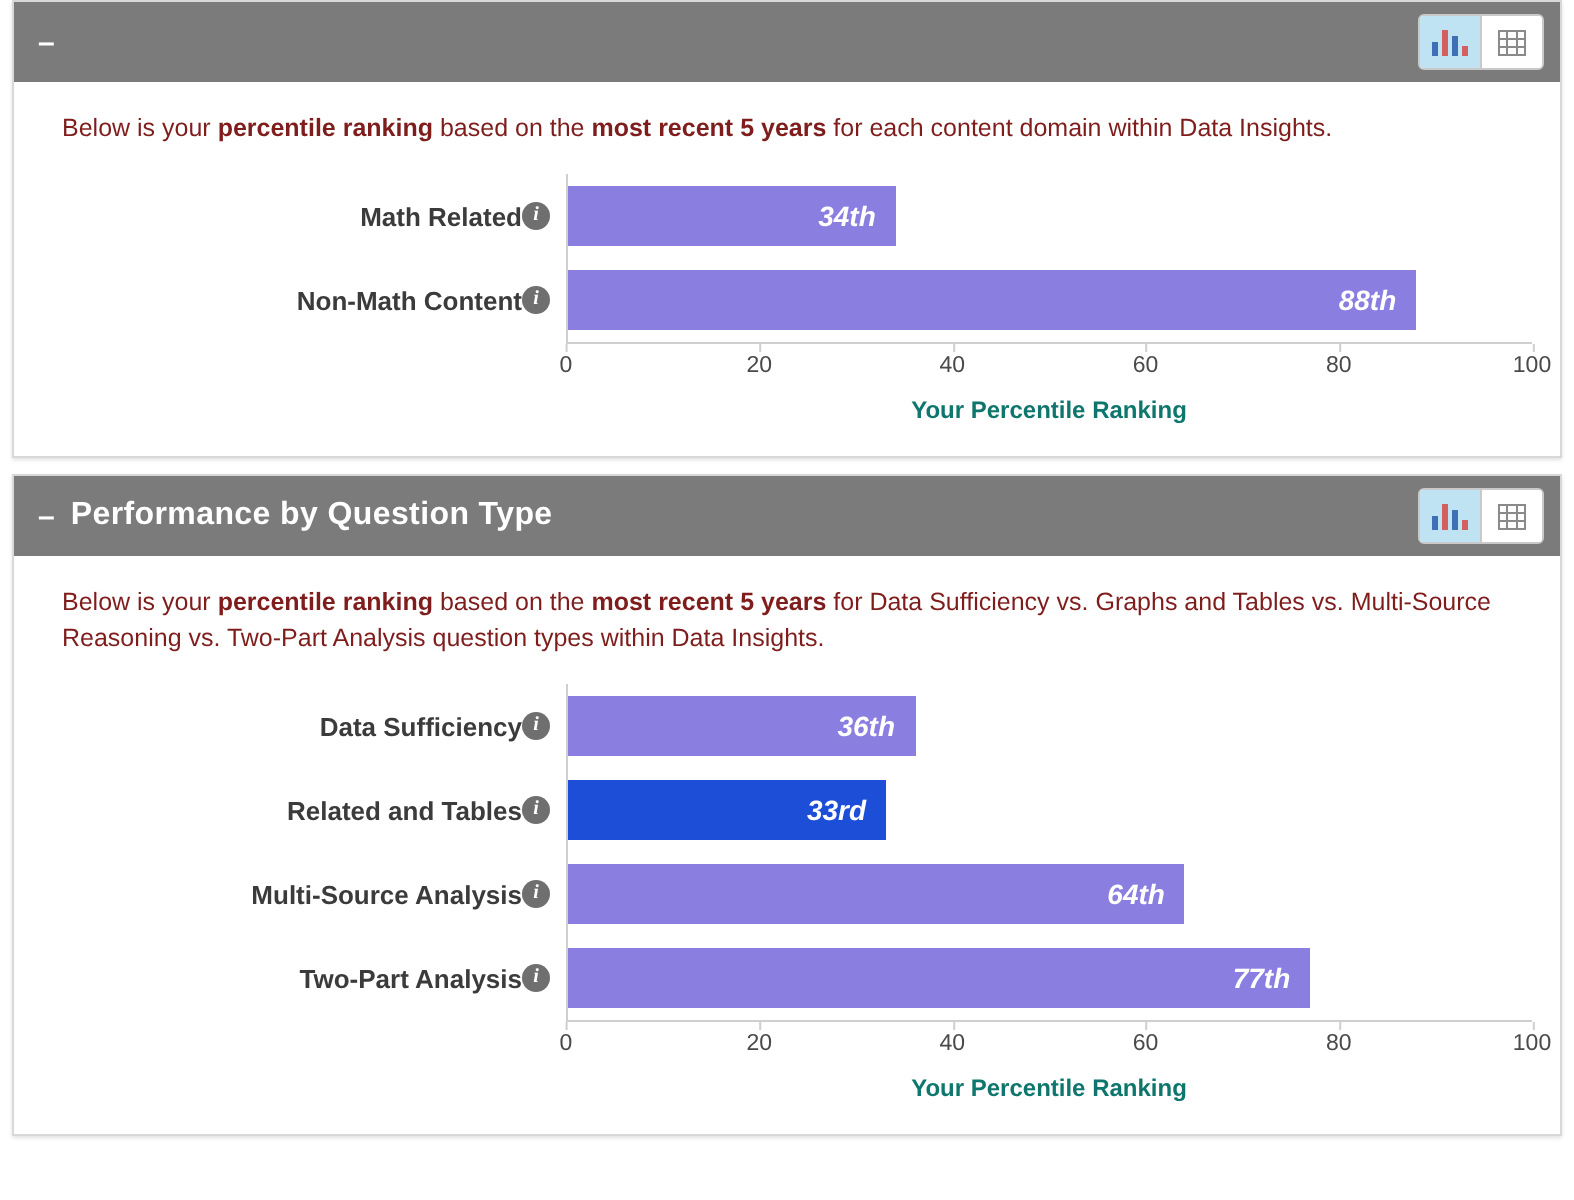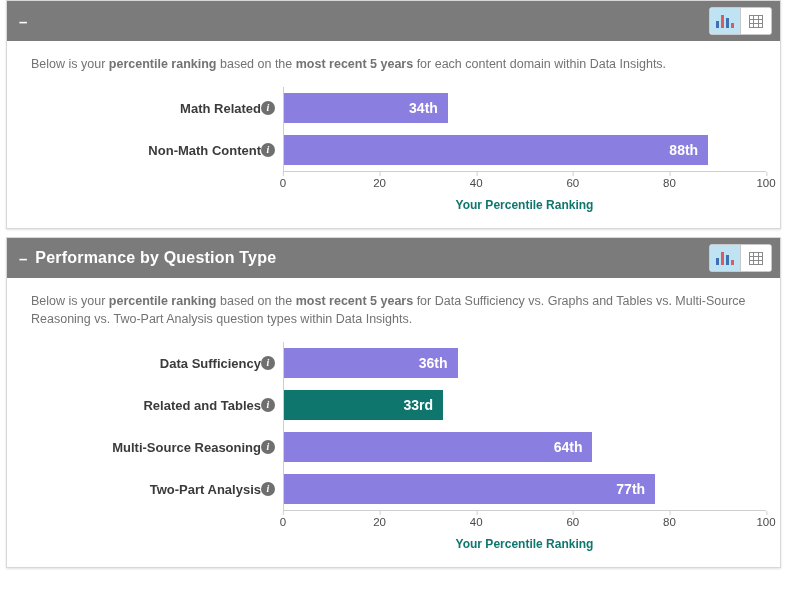--- a/index.html
+++ b/index.html
@@ -97,21 +97,21 @@
     border: 1px solid #8a8a8a;
     box-sizing: border-box;
   }
   .icon-grid span { background: #ffffff; display: block; }
 
   
   .panel-body { padding: 12px 14px 6px 14px; }
   .intro {
     font-size: 12.5px;
     line-height: 1.45;
-    color: #737373;
+    color: #7f1d1d;
     margin: 2px 10px 6px 10px;
   }
   .intro b { font-weight: 700; }
 
   
   .chart {
     position: relative;
     margin-top: 14px;
     display: flex;
   }
@@ -172,20 +172,21 @@
     background: #8a7ee0;
     display: flex;
     align-items: center;
     justify-content: flex-end;
     color: #ffffff;
     font-size: 14px;
     font-weight: 700;
     padding-right: 10px;
     box-sizing: border-box;
     min-width: 26px;
+    font-style: italic;
   }
   .axis {
     border-top: 1px solid #cfcfcf;
     position: relative;
     height: 22px;
   }
   .tick {
     position: absolute;
     top: 0;
     transform: translateX(-50%);
@@ -330,40 +331,40 @@
               </div>
             </div>
             <div class="bar-row">
               <div class="bar-label">
                 <span>Related and Tables</span>
                 <span class="info-icon">i</span>
               </div>
             </div>
             <div class="bar-row">
               <div class="bar-label">
-                <span>Multi-Source Reasoning</span>
+                <span>Multi-Source Analysis</span>
                 <span class="info-icon">i</span>
               </div>
             </div>
             <div class="bar-row">
               <div class="bar-label">
                 <span>Two-Part Analysis</span>
                 <span class="info-icon">i</span>
               </div>
             </div>
           </div>
         <div class="plot-col">
           <div class="plot-area" id="bars-1">
               <div class="bar-track">
                 <div class="bar" style="width: 36%; background: rgb(138, 126, 224);">
                   <span>36th</span>
                 </div>
               </div>
               <div class="bar-track">
-                <div class="bar" style="width: 33%; background: #0f766e;">
+                <div class="bar" style="width: 33%; background: #1d4ed8;">
                   <span>33rd</span>
                 </div>
               </div>
               <div class="bar-track">
                 <div class="bar" style="width: 64%; background: rgb(138, 126, 224);">
                   <span>64th</span>
                 </div>
               </div>
               <div class="bar-track">
                 <div class="bar" style="width: 77%; background: rgb(138, 126, 224);">

